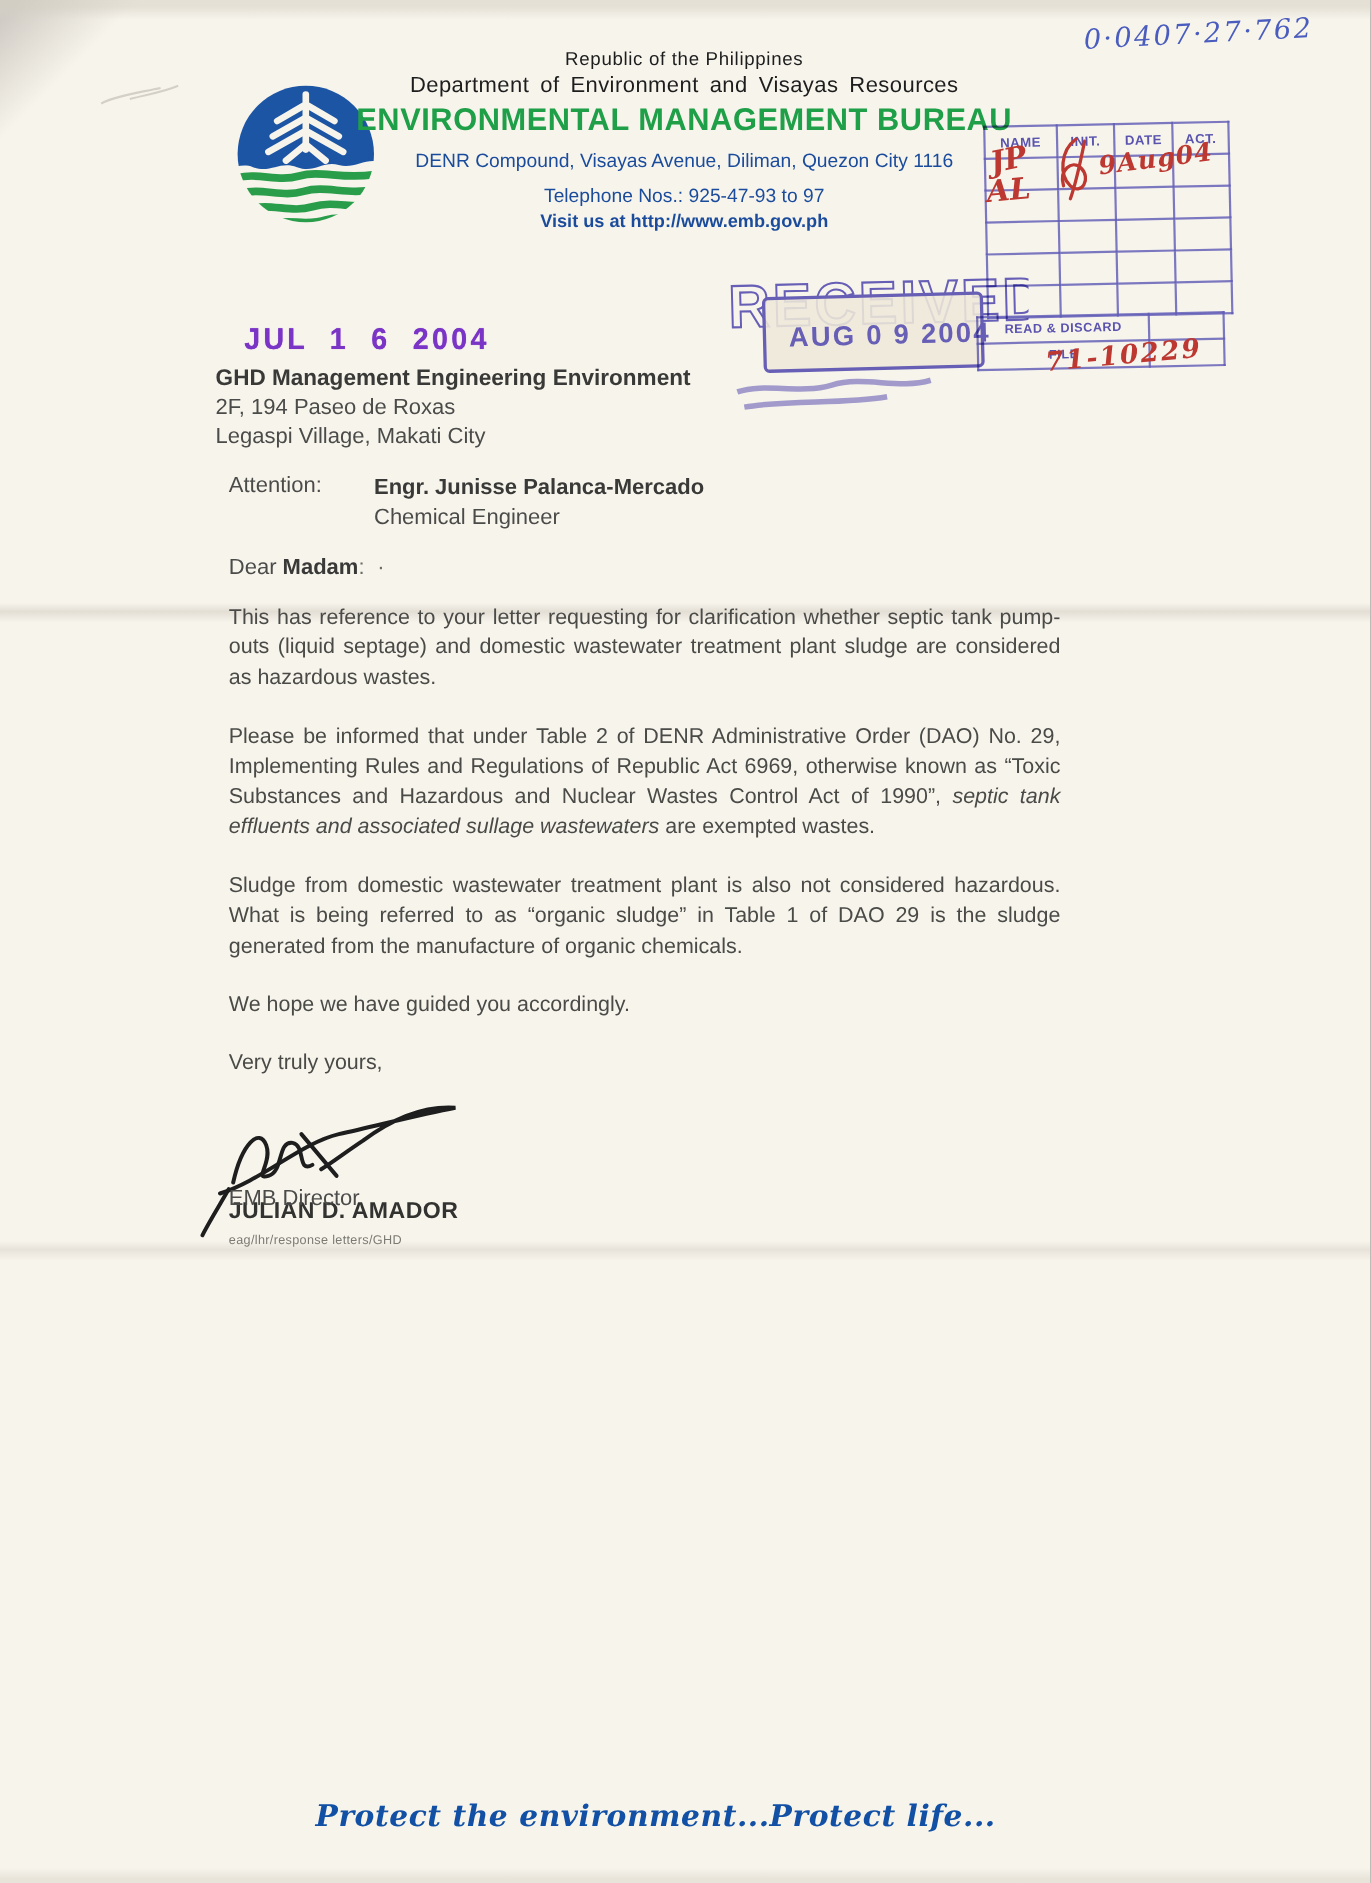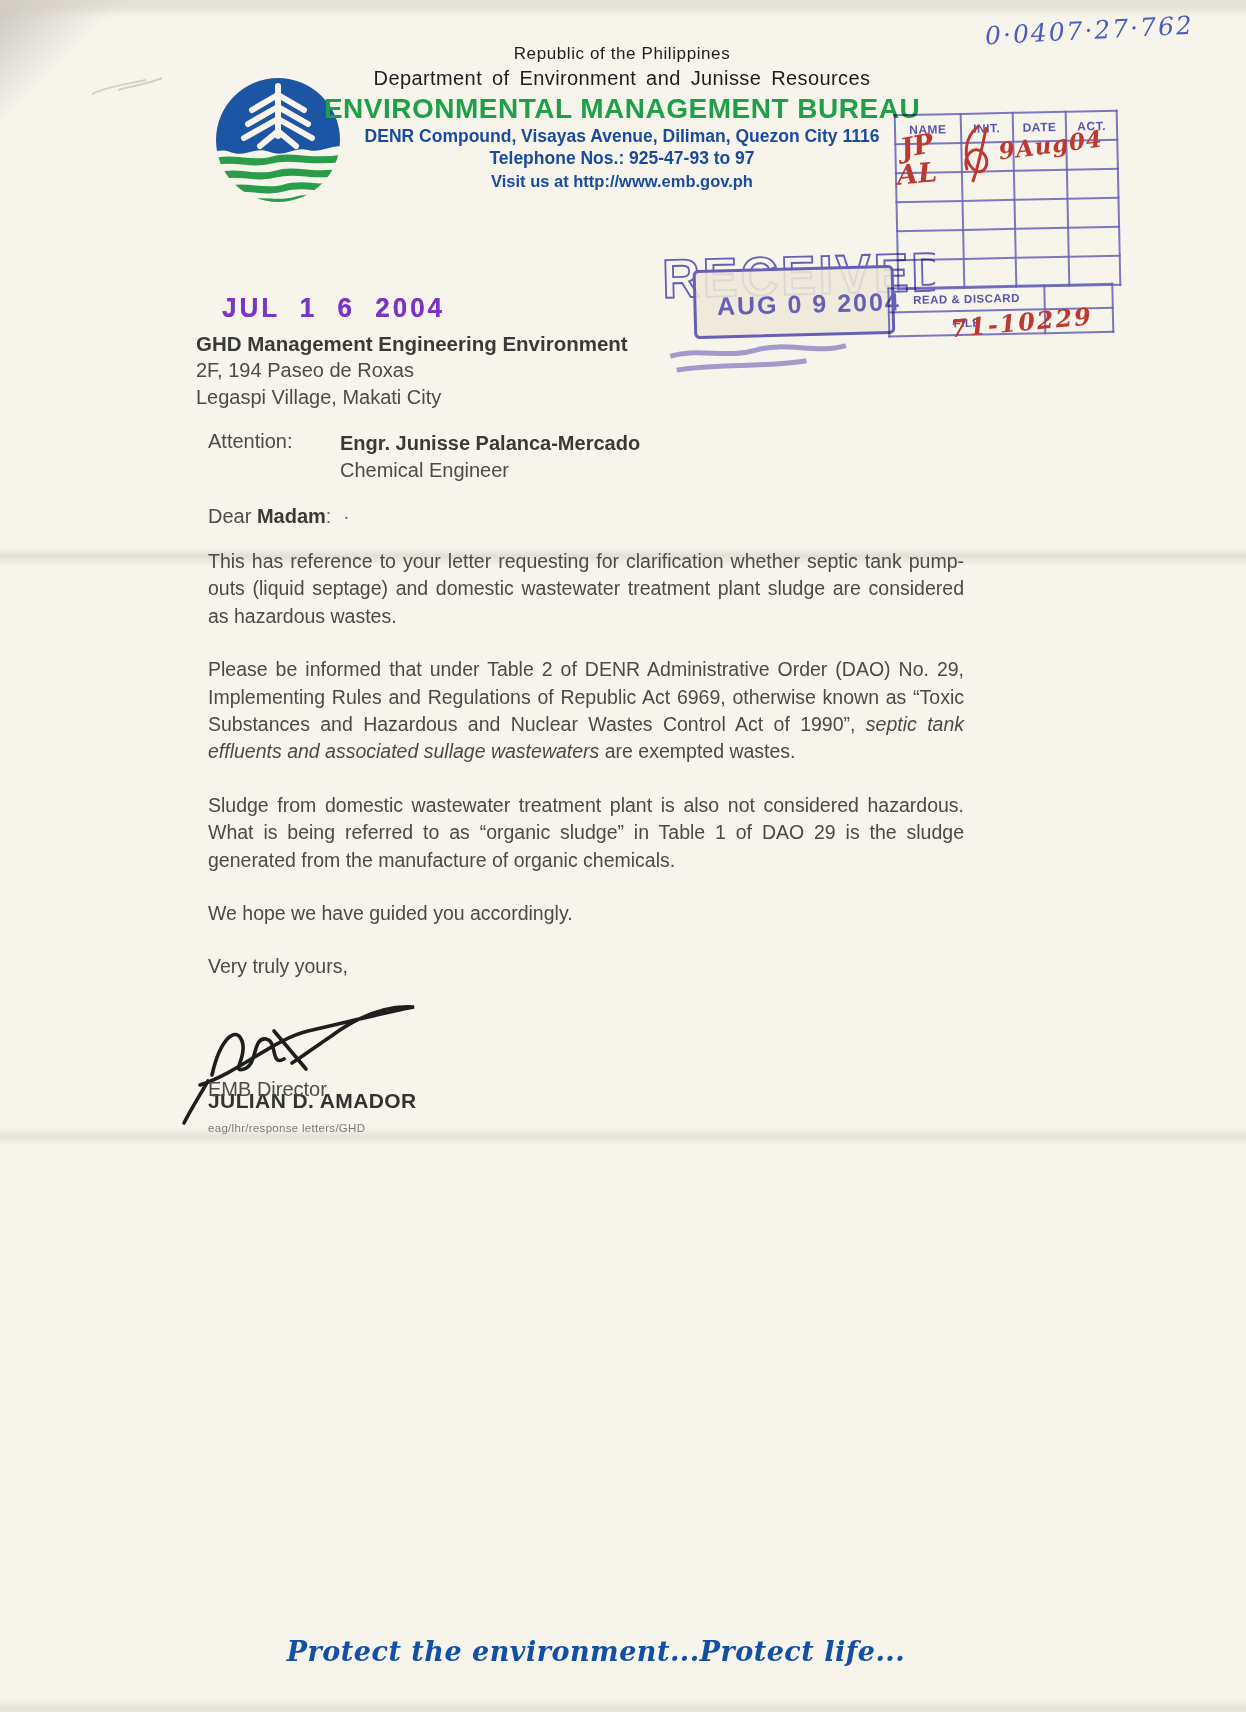--- a/index.html
+++ b/index.html
@@ -24,21 +24,21 @@
     font-family:"DejaVu Serif", serif;font-style:italic;
     font-size:25px;color:#4a5cbe;transform:rotate(-3deg);
     letter-spacing:2px;
   }
 
   
   .letterhead{left:292px;top:44px;width:660px;text-align:center;color:#1d1d1d;}
   .lh-line1{font-size:17px;letter-spacing:.6px;}
   .lh-line2{font-size:20px;letter-spacing:.4px;word-spacing:4px;margin-top:3px;}
   .lh-bureau{font-size:28px;font-weight:bold;color:#1f9f48;letter-spacing:.5px;margin-top:3px;transform:scaleY(1.02);}
-  .lh-blue{color:#1b4c9c;font-weight:bold;font-size:17.5px;margin-top:1px;}
+  .lh-blue{color:#1b4c9c;font-weight:normal;font-size:17.5px;margin-top:11px;}
   .lh-site{color:#1b4c9c;font-weight:600;font-size:16.5px;margin-top:3px;}
 
   .logo{left:208px;top:70px;}
 
   
   .routing{left:896px;top:112px;width:224px;transform:rotate(-1.2deg);mix-blend-mode:multiply;}
   .routing table{border-collapse:collapse;}
   .routing td{border:2.6px solid rgba(100,96,198,.82);height:27px;padding:0 2px;
     font-size:12px;font-weight:bold;color:#5d58bd;text-align:center;letter-spacing:.5px;}
   .rt2{margin-left:-10px;margin-top:-3px;}
@@ -120,21 +120,21 @@
         <path d="M6,92 C26,86 44,96 64,90 C84,84 104,94 136,88"></path>
         <path d="M10,106 C30,100 48,110 68,104 C88,98 108,108 134,102"></path>
         <path d="M18,120 C38,114 56,124 76,118 C96,112 112,120 128,116"></path>
         <path d="M34,134 C54,128 70,136 88,130 C100,126 108,130 116,128"></path>
       </g>
     </g>
   </svg>
 
   <div class="abs letterhead">
     <div class="lh-line1">Republic of the Philippines</div>
-    <div class="lh-line2">Department of Environment and Junisse Resources</div>
+    <div class="lh-line2">Department of Environment and Visayas Resources</div>
     <div class="lh-bureau">ENVIRONMENTAL MANAGEMENT BUREAU</div>
     <div class="lh-blue">DENR Compound, Visayas Avenue, Diliman, Quezon City 1116</div>
     <div class="lh-blue">Telephone Nos.: 925-47-93 to 97</div>
     <div class="lh-site">Visit us at http://www.emb.gov.ph</div>
   </div>
 
   <div class="abs routing">
     <table>
       <tbody>
           <tr>

